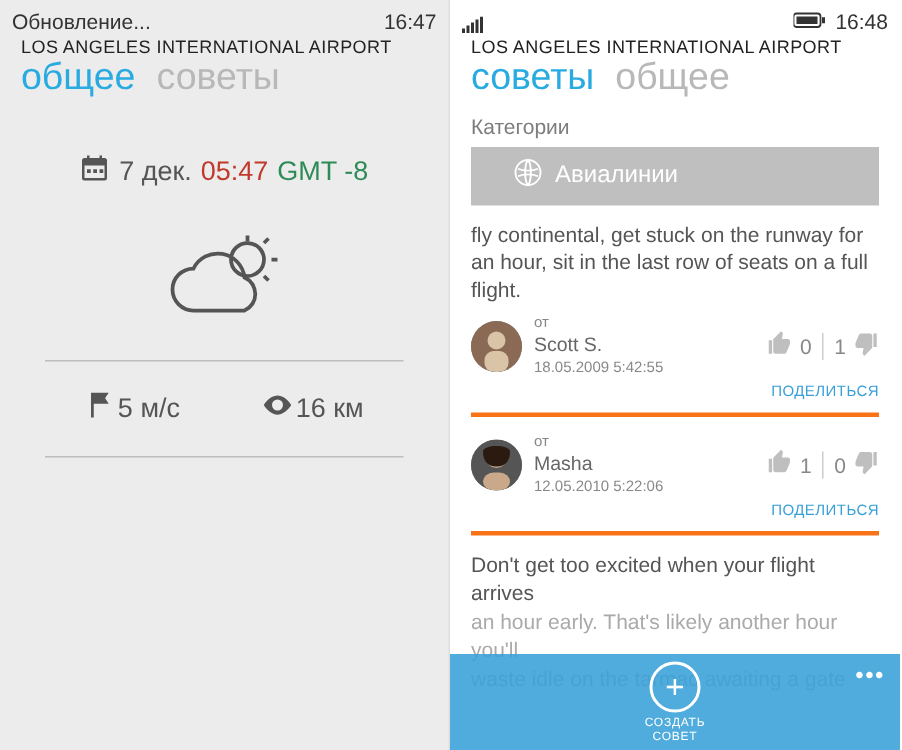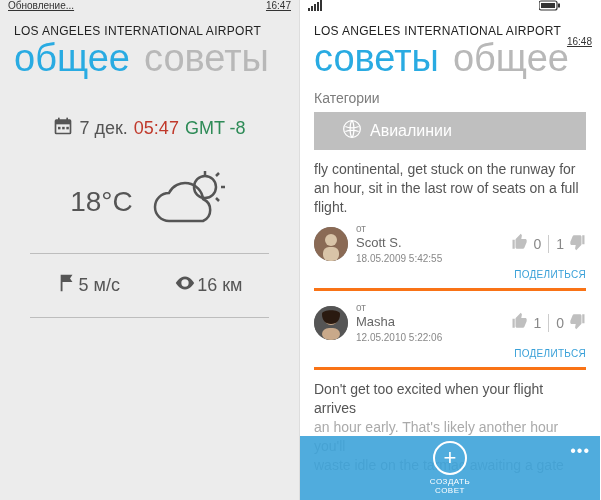--- a/index.html
+++ b/index.html
@@ -17,25 +17,24 @@
     position: relative;
     overflow: hidden;
   }
   .screen.left { background: #ececec; border-right: 1px solid #ddd; }
   .screen.right { background: #fff; }
 
   
   .status-bar {
     height: 22px;
     display: flex;
-    align-items: flex-start;
+    align-items: flex-end;
     padding: 0 8px;
-    font-size: 10px;
+    font-size: 14px;
     color: #333;
-    text-decoration: underline;
   }
   .status-bar .spacer { flex: 1; }
   .status-bar .sig, .status-bar .batt { display: inline-flex; align-items: center; margin-right: 6px; }
 
   
   .airport-title {
     font-size: 12px;
     letter-spacing: 0.3px;
     color: #222;
     padding: 2px 14px 0 14px;
@@ -44,21 +43,21 @@
 
   
   .pivot {
     display: flex;
     align-items: baseline;
     padding: 0 14px;
     overflow: hidden;
     white-space: nowrap;
   }
   .pivot .tab {
-    font-size: 38px;
+    font-size: 25px;
     font-weight: 300;
     margin-right: 14px;
     line-height: 1.1;
   }
   .pivot .active { color: #29abe2; }
   .pivot .inactive { color: #b8b8b8; }
 
   
   .left-content { padding: 36px 30px 0 30px; color: #555; }
   .date-row {
@@ -215,21 +214,20 @@
             <rect x="11" y="13" width="3" height="3" fill="#555"></rect>
             <rect x="16" y="13" width="3" height="3" fill="#555"></rect>
           </svg>
       </span>
       <span>7 дек.</span>
       <span class="time-red">05:47</span>
       <span class="gmt">GMT -8</span>
     </div>
 
     <div class="temp-row">
-      <span class="temp">18°C</span>
       <span>
         <svg width="78" height="62" viewBox="0 0 78 62" fill="none" stroke="#555" stroke-width="2.5">
           <circle cx="54" cy="18" r="11"></circle>
           <line x1="54" y1="2" x2="54" y2="6"></line>
           <line x1="70" y1="18" x2="74" y2="18"></line>
           <line x1="65" y1="7" x2="68" y2="4"></line>
           <line x1="65" y1="29" x2="68" y2="32"></line>
           <path d="M18 52 a14 14 0 0 1 0-28 a18 18 0 0 1 34 6 a12 12 0 0 1 0 22 Z"></path>
         </svg>
       </span>

